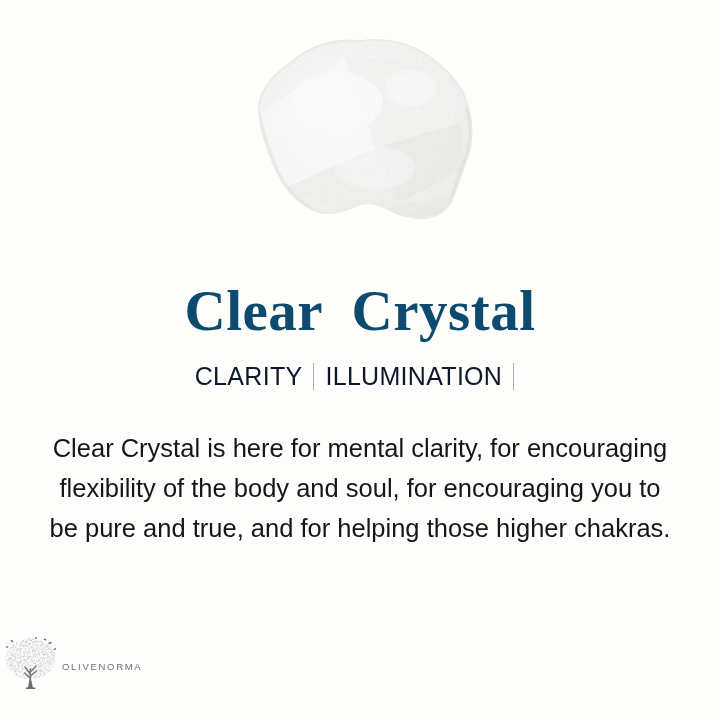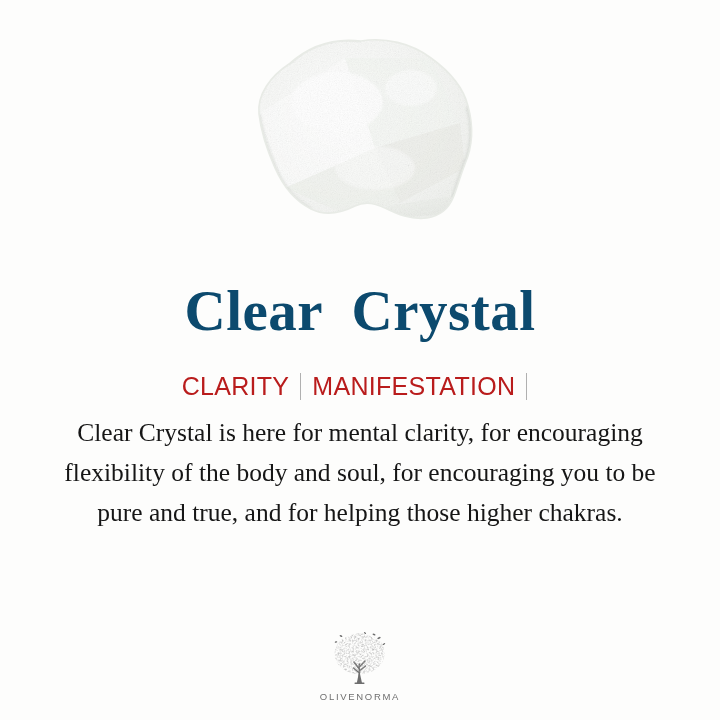--- a/index.html
+++ b/index.html
@@ -46,61 +46,61 @@
     color: #0c4a6e;
     letter-spacing: 0.5px;
     line-height: 1.0;
     margin: 0;
     text-align: center;
     white-space: pre;
   }
 
   
   .keywords {
-    margin-top: 34px;
+    margin-top: 24px;
     font-family: "Liberation Sans", sans-serif;
     font-size: 25px;
     font-weight: 300;
-    color: #b91c1c;
+    color: #0f172a;
     letter-spacing: 0.3px;
     text-align: center;
     display: flex;
     align-items: center;
     justify-content: center;
     line-height: 1;
   }
   .keywords .kw { white-space: nowrap; }
   .kw-sep {
     display: inline-block;
     width: 1px;
     height: 27px;
     background: #b0b0b0;
     margin: 0 11px;
     flex: none;
   }
 
   
   .desc {
-    margin-top: 13px;
+    margin-top: 38px;
     width: 636px;
     text-align: center;
-    font-family: Liberation Serif, serif;
+    font-family: Liberation Sans, sans-serif;
     font-size: 25.5px;
     line-height: 40px;
     color: #161616;
   }
 
   
   .logo {
     position: absolute;
     left: 0;
     right: 0;
-    bottom: 18px;
-    display: flex;
-    flex-direction: column;
+    bottom: 26px;
+    display: flex;
+    flex-direction: row;
     align-items: center;
   }
   .logo-mark { display: block; }
   .logo-text {
     margin-top: 2px;
     font-family: "Liberation Sans", sans-serif;
     font-size: 9.5px;
     letter-spacing: 1.7px;
     color: #6f6f6f;
     font-weight: 400;
@@ -177,21 +177,21 @@
                C116,185 100,188 86,181 C70,173 58,158 50,140
                C42,122 36,104 34,86 C32,66 46,48 64,36 Z" fill="none" stroke="#e8ebe6" stroke-width="1.6"></path>
     </svg>
   </div>
 
   <h1 class="title">Clear  Crystal</h1>
 
   <div class="keywords">
     <span class="kw">CLARITY</span>
     <span class="kw-sep"></span>
-    <span class="kw">MANIFESTATION</span>
+    <span class="kw">ILLUMINATION</span>
     <span class="kw-sep"></span>
   </div>
 
   <p class="desc">Clear Crystal is here for mental clarity, for encouraging flexibility of the body and soul, for encouraging you to be pure and true, and for helping those higher chakras.</p>
 
   <div class="logo">
     <svg class="logo-mark" width="62" height="58" viewBox="0 0 62 58">
       <defs>
         <filter id="leafGrain">
           <feTurbulence type="fractalNoise" baseFrequency="0.55" numOctaves="3" seed="3" result="t"></feTurbulence>

